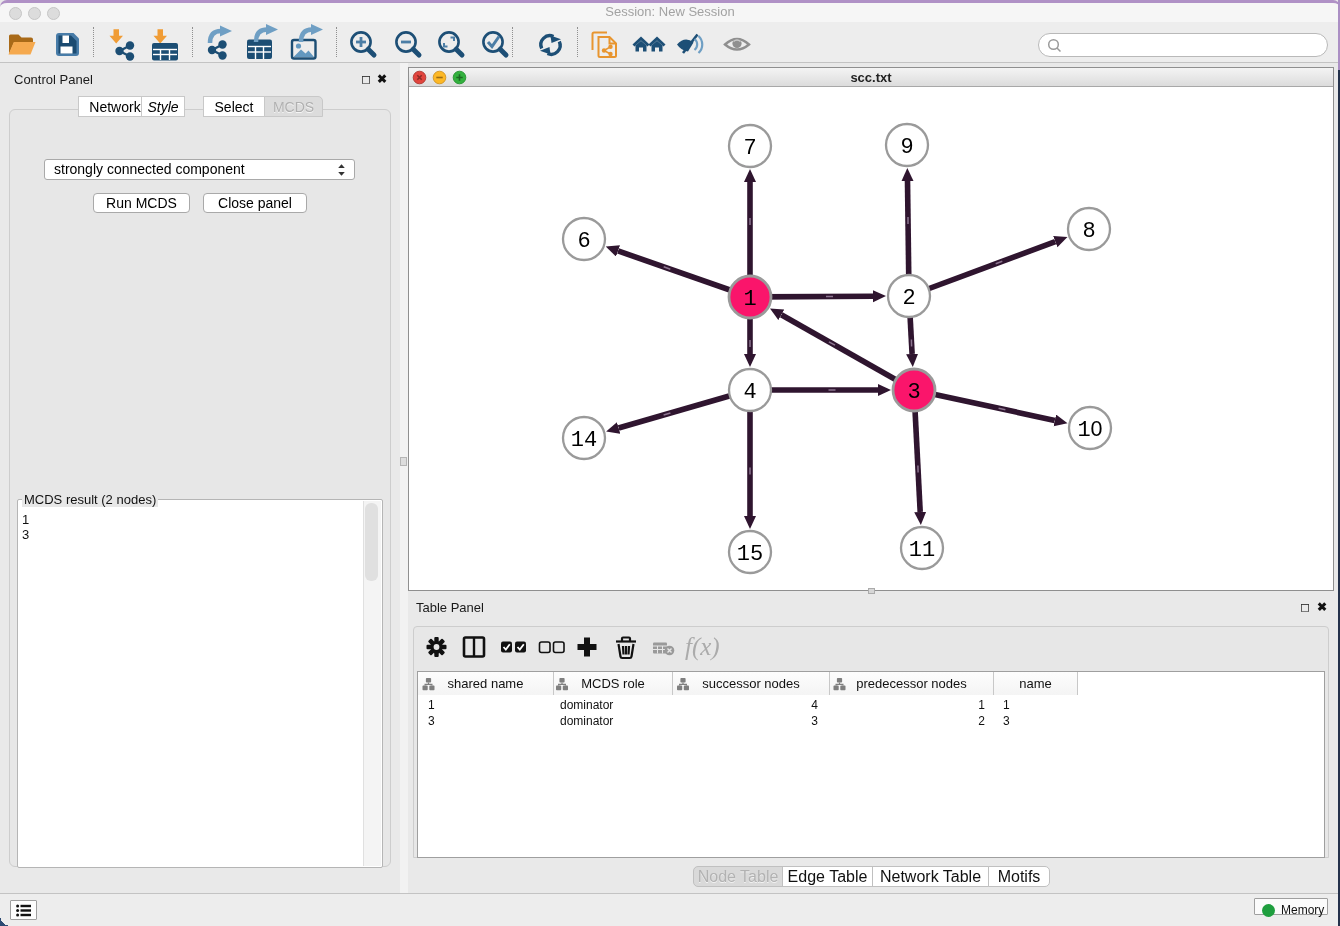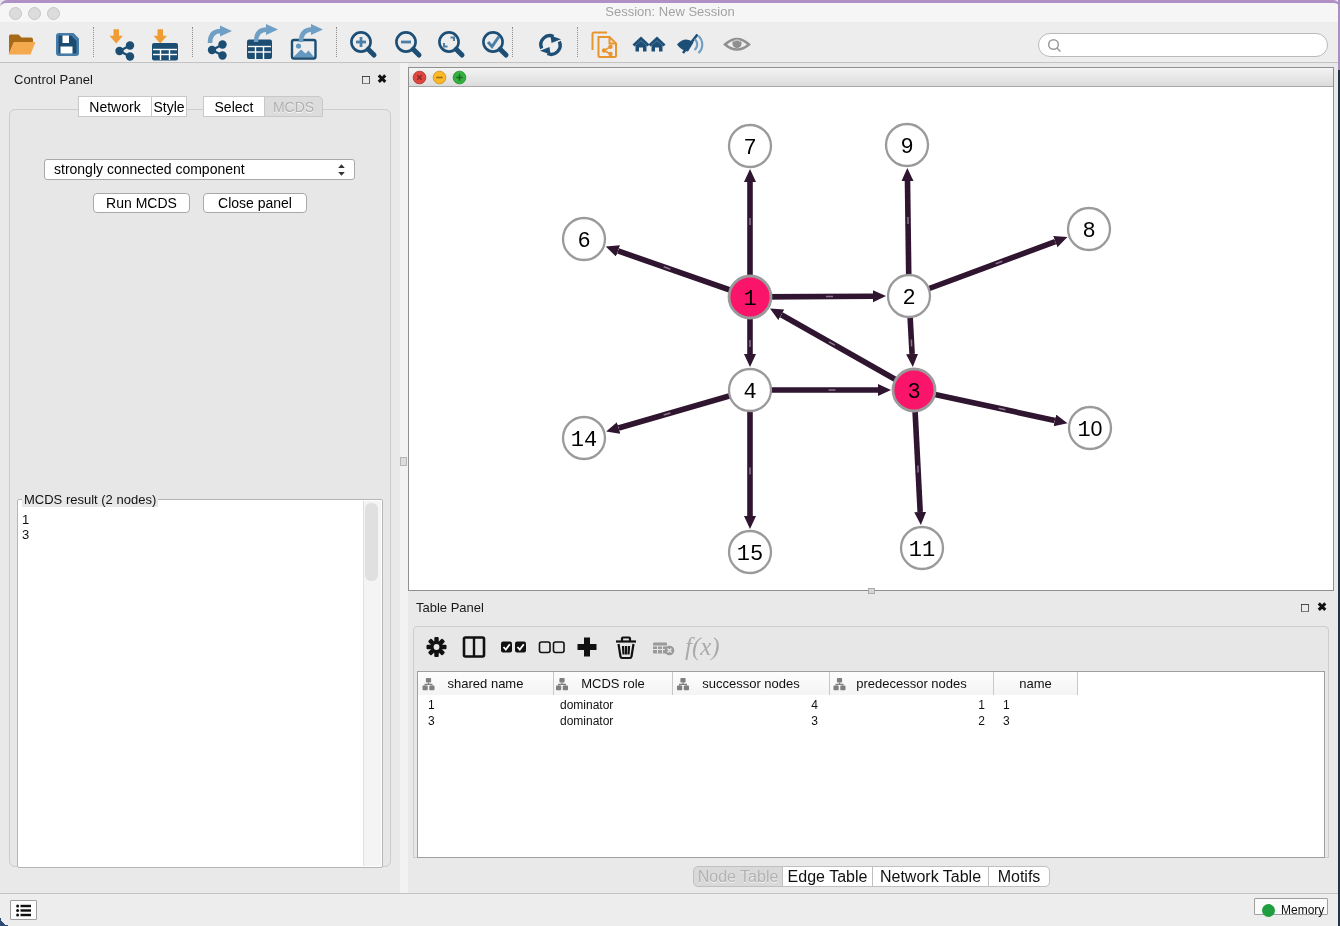--- a/index.html
+++ b/index.html
@@ -190,38 +190,39 @@
       <line x1="11" y1="11" x2="14.5" y2="14.5" stroke="#9a9a9a" stroke-width="1.5"></line>
     </svg>
       </div>
   </div>
 
   <div id="cp-title">Control Panel</div>
   <div class="wicon" style="left:361px;top:72px;">◻</div>
   <div class="wicon" style="left:377px;top:72px;font-weight:bold;">✖</div>
   <div id="cp-body"></div>
   <div class="tab" style="left:78px;width:74px;">Network</div>
-  <div class="tab" style="left:151px;width:36px;">Style</div>
+  <div class="tab" style="left:141px;width:44px;font-style:italic;">Style</div>
   <div class="tab" style="left:203px;width:62px;">Select</div>
   <div class="tab" style="left:264px;width:59px;background:#dcdcdc;color:#b0b0b0;text-shadow:0 1px 0 #f5f5f5;border-radius:0 5px 0 0;">MCDS</div>
   <div id="dropdown">strongly connected component
     <svg class="abs" style="right:8px;top:3px;" width="9" height="14" viewBox="0 0 9 14">
       <path d="M1.2 5 L4.5 1.2 L7.8 5 Z M1.2 9 L4.5 12.8 L7.8 9 Z" fill="#333"></path>
     </svg>
   </div>
   <div class="btn" style="left:93px;top:193px;width:97px;">Run MCDS</div>
   <div class="btn" style="left:203px;top:193px;width:104px;">Close panel</div>
   <div id="fieldset"></div>
   <div id="fieldset-legend">MCDS result (2 nodes)</div>
   <div class="abs" style="left:22px;top:512px;font-size:13px;color:#111;">1<br>3</div>
   <div class="abs" style="left:363px;top:501px;width:17px;height:365px;background:#f4f4f4;border-left:1px solid #e0e0e0;"></div>
   <div class="abs" style="left:365px;top:503px;width:13px;height:78px;background:#e0e0e0;border-radius:6px;"></div>
 
   <div id="net-win">
     <div id="net-title">
+      <div class="t">scc.txt</div>
       <svg width="70" height="19" viewBox="0 0 70 19" style="position:absolute;left:0px;top:0;">
         <circle cx="10.5" cy="9.5" r="6.3" fill="#e2453e" stroke="#b34039" stroke-width="1"></circle>
         <path d="M8.3,7.3 L12.7,11.7 M12.7,7.3 L8.3,11.7" stroke="#8c2b26" stroke-width="1.6"></path>
         <circle cx="30.5" cy="9.5" r="6.3" fill="#fdb825" stroke="#d49b2c" stroke-width="1"></circle>
         <line x1="27.3" y1="9.5" x2="33.7" y2="9.5" stroke="#9a6b14" stroke-width="1.6"></line>
         <circle cx="50.5" cy="9.5" r="6.3" fill="#33b13e" stroke="#2d9838" stroke-width="1"></circle>
         <path d="M47.3,9.5 h6.4 M50.5,6.3 v6.4" stroke="#1c6823" stroke-width="1.6"></path>
       </svg>
     </div>
     <svg id="graph" style="position:absolute;left:0px;top:19px;" width="924" height="503" viewBox="0 0 924 503">

